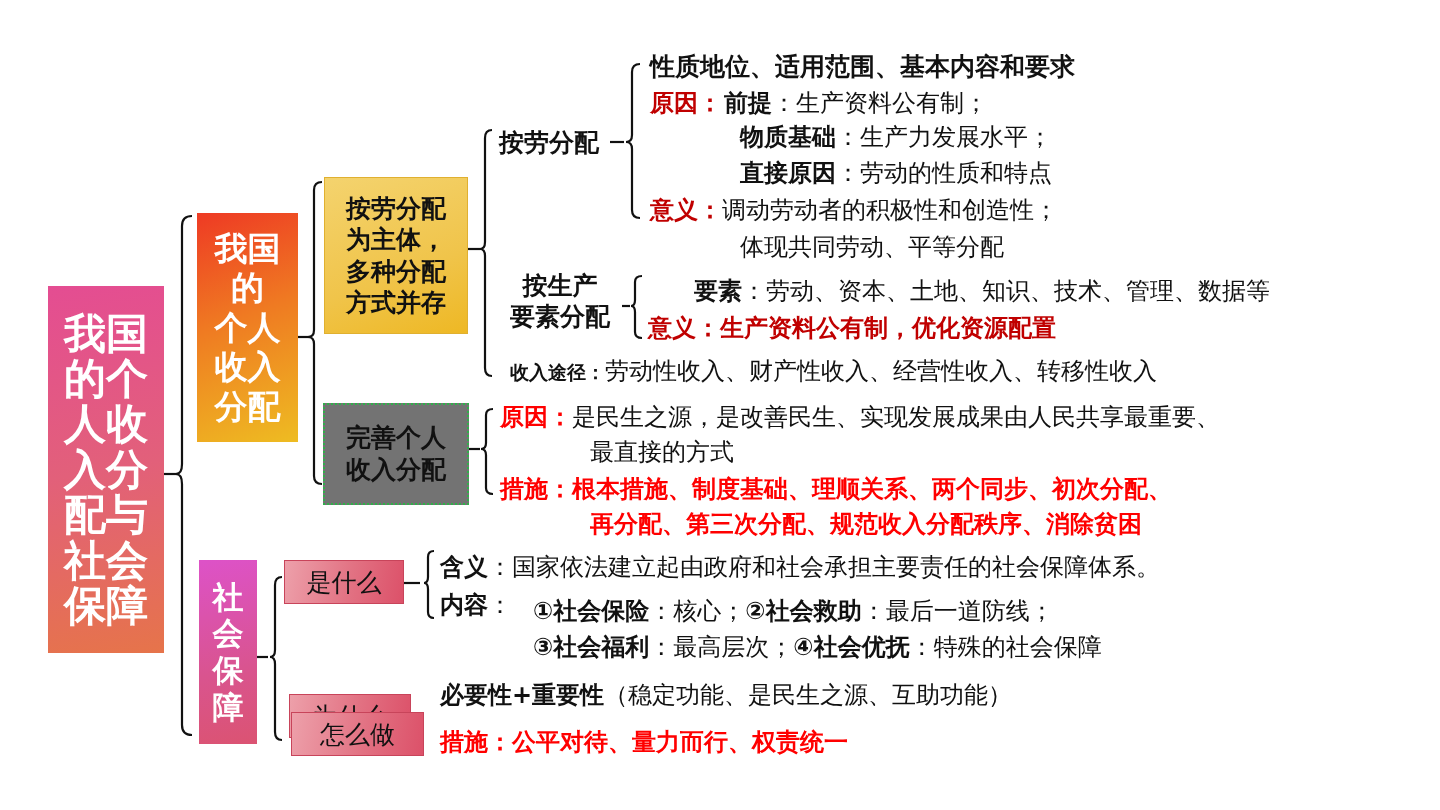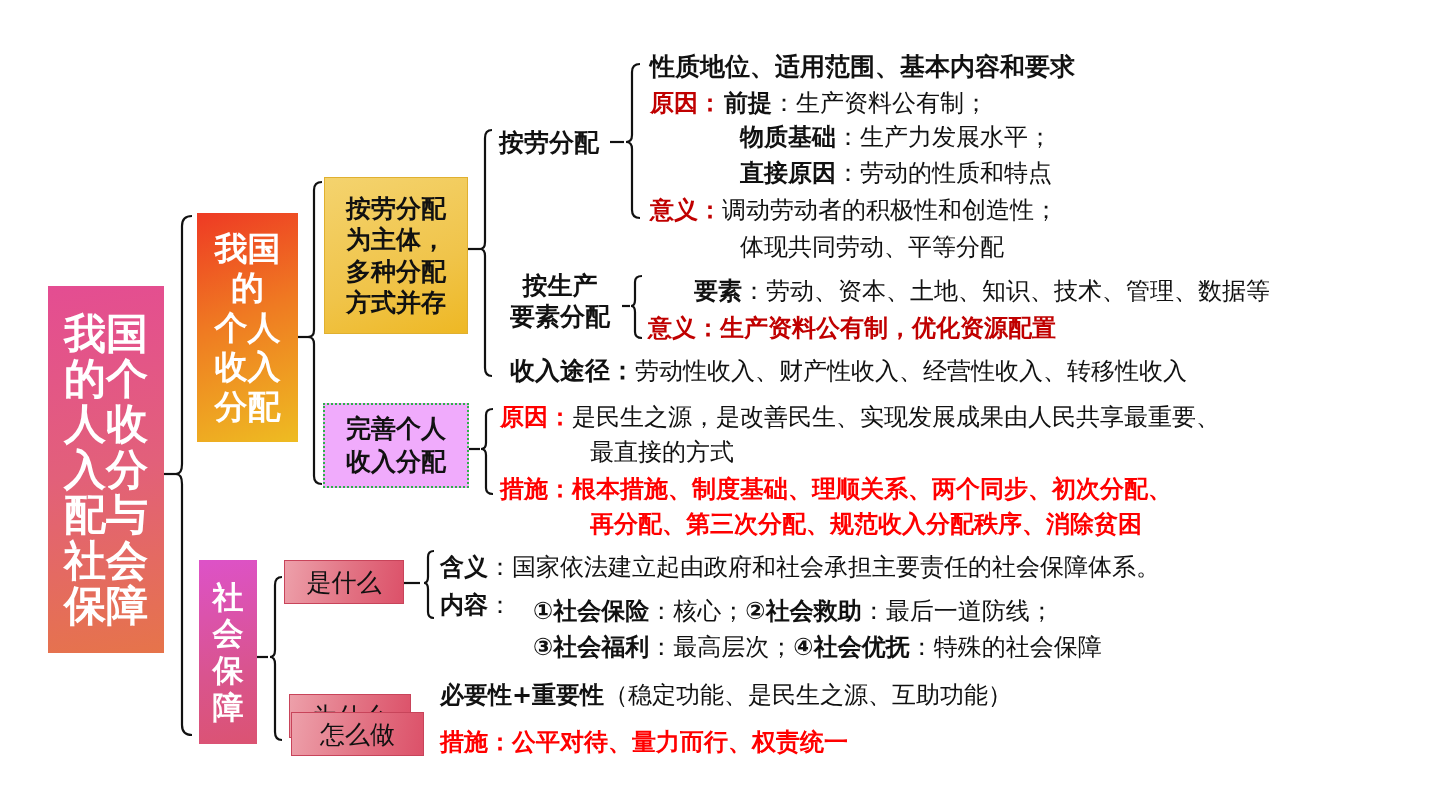--- a/index.html
+++ b/index.html
@@ -12,22 +12,22 @@
           color:#fff; font-size:42px; padding:6px 4px; }
   .l1a { left:197px; top:213px; width:101px; height:229px;
          background:linear-gradient(160deg,#ee3a24 0%,#ef7a22 45%,#eebc22 100%);
          color:#fff; font-size:33px; line-height:1.2; }
   .l1b { left:199px; top:560px; width:58px; height:184px;
          background:linear-gradient(170deg,#dd52c8 0%,#d9548f 60%,#db5372 100%);
          color:#fff; font-size:31px; line-height:1.18; }
   .l2a { left:324px; top:177px; width:144px; height:157px;
          background:linear-gradient(160deg,#f4d36e 0%,#f0c44a 60%,#eeb824 100%);
          border:1px solid #e0b030; font-size:25px; line-height:1.25; color:#111; }
-  .l2b { left:323px; top:403px; width:146px; height:85px;
-         background:#f0abfc; border:2px dotted #2fb14a; font-size:25px; line-height:1.3; color:#111; }
+  .l2b { left:323px; top:403px; width:146px; height:102px;
+         background:#737373; border:2px dotted #2fb14a; font-size:25px; line-height:1.3; color:#111; }
   .pinkbtn { position:absolute; box-sizing:border-box; display:flex; align-items:center; justify-content:center;
              background:linear-gradient(100deg,#eda0aa 0%,#e27283 55%,#dc5169 100%);
              border:1px solid #c8445a; font-weight:normal; font-size:25px; color:#111; }
   .t { position:absolute; white-space:nowrap; font-size:24px; line-height:30px; }
   .b { font-weight:bold; }
   .dred { color:#c00000; font-weight:bold; }
   .bred { color:#ff0000; font-weight:bold; }
   .node { position:absolute; font-weight:bold; font-size:25px; line-height:31px; text-align:center; white-space:nowrap; }
   svg.lines { position:absolute; left:0; top:0; }
 </style>
@@ -132,21 +132,21 @@
 <div class="t" style="left:740px; top:232px;">体现共同劳动、平等分配</div>
 
 <div class="t" style="left:648px; top:276px;margin-left:46px;">
   <span class="b">要素</span><span>：劳动、资本、土地、知识、技术、管理、数据等</span>
 </div>
 <div class="t" style="left:648px; top:313px;">
   <span class="dred">意义：</span><span class="dred">生产资料公有制，优化资源配置</span>
 </div>
 
 <div class="t" style="left:510px; top:356px;">
-  <span class="b" style="font-size:25px">收入途径：</span><span>劳动性收入、财产性收入、经营性收入、转移性收入</span>
+  <span class="b" style="font-size:19px">收入途径：</span><span>劳动性收入、财产性收入、经营性收入、转移性收入</span>
 </div>
 
 <div class="t" style="left:500px; top:402px;">
   <span class="bred">原因：</span><span>是民生之源，是改善民生、实现发展成果由人民共享最重要、</span>
 </div>
 <div class="t" style="left:590px; top:437px;">最直接的方式</div>
 <div class="t" style="left:500px; top:474px;">
   <span class="bred">措施：</span><span class="bred">根本措施、制度基础、理顺关系、两个同步、初次分配、</span>
 </div>
 <div class="t bred" style="left:590px; top:509px;">再分配、第三次分配、规范收入分配秩序、消除贫困</div>

